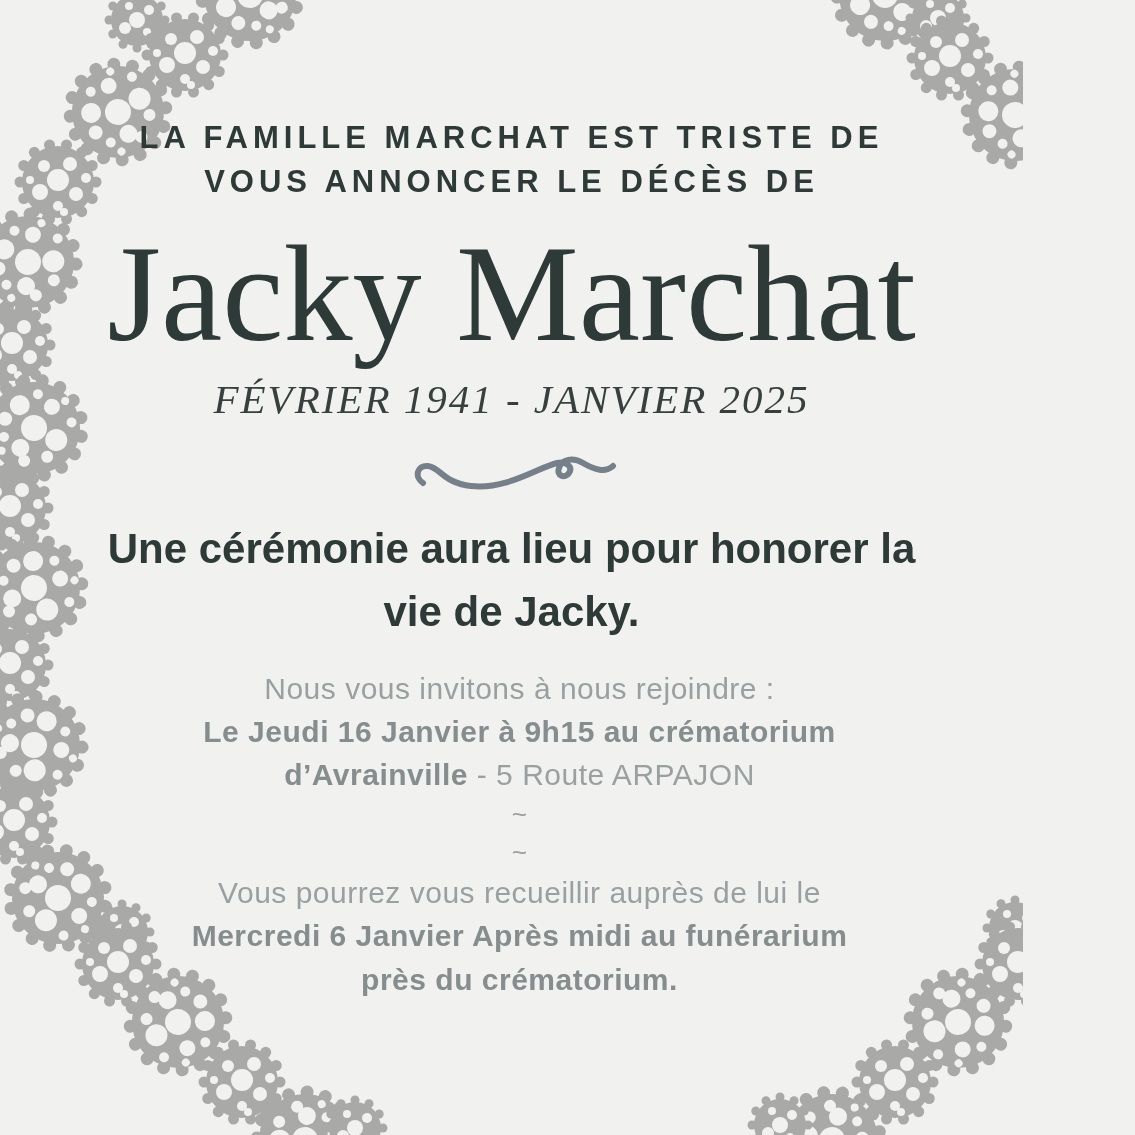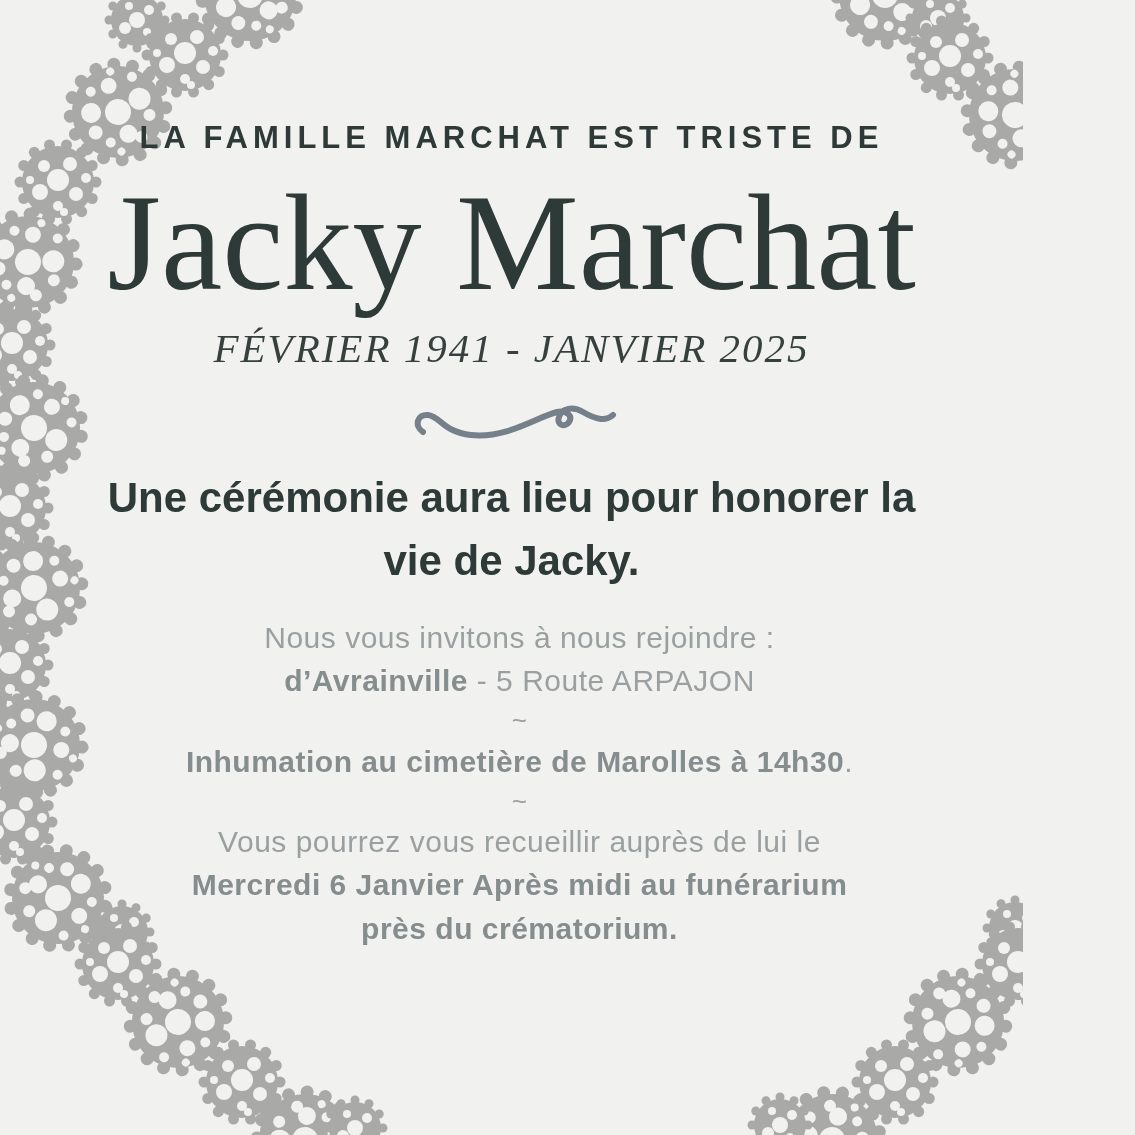--- a/index.html
+++ b/index.html
@@ -19,21 +19,21 @@
   .canvas{position:relative;width:1023px;height:1135px;overflow:hidden;}
   svg.lace{position:absolute;left:0;top:0;z-index:0;display:block;}
   .content{position:relative;z-index:1;text-align:center;padding-top:116px;}
   .intro{
     font-weight:700;font-size:31px;letter-spacing:5px;line-height:1.42;
     color:var(--text-dark);
   }
   .name{
     font-family:"Liberation Serif","DejaVu Serif",serif;
     font-size:138px;line-height:1.02;font-weight:400;
-    margin-top:13px;color:var(--text-dark);white-space:nowrap;
+    margin-top:20px;color:var(--text-dark);white-space:nowrap;
   }
   .dates{
     font-family:"Liberation Serif","DejaVu Serif",serif;
     font-style:italic;font-size:41px;letter-spacing:2px;
     margin-top:10px;color:#36413f;
   }
   .flourish-wrap{margin-top:16px;height:64px;}
   .ceremony{
     font-size:42px;font-weight:700;line-height:1.5;
     margin-top:14px;color:var(--text-dark);
@@ -176,20 +176,21 @@
       <use href="#gearB" transform="translate(895,1082)"></use>
       <use href="#gearA" transform="translate(832,1140) rotate(260)"></use>
       <use href="#gearC" transform="translate(780,1125)"></use>
     </g>
   </svg>
 
   <div class="content">
 
     <div class="intro">
       <div>LA FAMILLE MARCHAT EST TRISTE DE</div>
+      <div>VOUS ANNONCER LE DÉCÈS DE</div>
     </div>
 
     <div class="name">Jacky Marchat</div>
 
     <div class="dates">FÉVRIER 1941 - JANVIER 2025</div>
 
     <div class="flourish-wrap">
       <svg width="210" height="64" viewBox="0 0 210 64" aria-hidden="true">
         <path d="M 16 44 C 7 38, 10 26, 21 27 C 33 28, 36 44, 64 47 C 100 51, 132 28, 150 24
                  C 160 22, 166 28, 162 34 C 158 40, 149 37, 152 29 C 155 20, 166 18, 176 24
@@ -197,23 +198,23 @@
       </svg>
     </div>
 
     <div class="ceremony">
       <div>Une cérémonie aura lieu pour honorer la</div>
       <div>vie de Jacky.</div>
     </div>
 
     <div class="schedule">
       <div>Nous vous invitons à nous rejoindre :</div>
+      <div><span class="b">Le Jeudi 16 Janvier à 9h15 au crématorium</span></div>
       <div><span class="b">d’Avrainville</span><span> - 5 Route ARPAJON</span></div>
       <div class="tilde">~</div>
-      <div><span class="b">Inhumation au cimetière de Marolles à 14h30</span><span>.</span></div>
       <div class="tilde">~</div>
       <div>Vous pourrez vous recueillir auprès de lui le</div>
       <div><span class="b">Mercredi 6 Janvier Après midi au funérarium</span></div>
       <div><span class="b">près du crématorium.</span></div>
     </div>
 
   </div>
 </div>
 
 </body></html>

